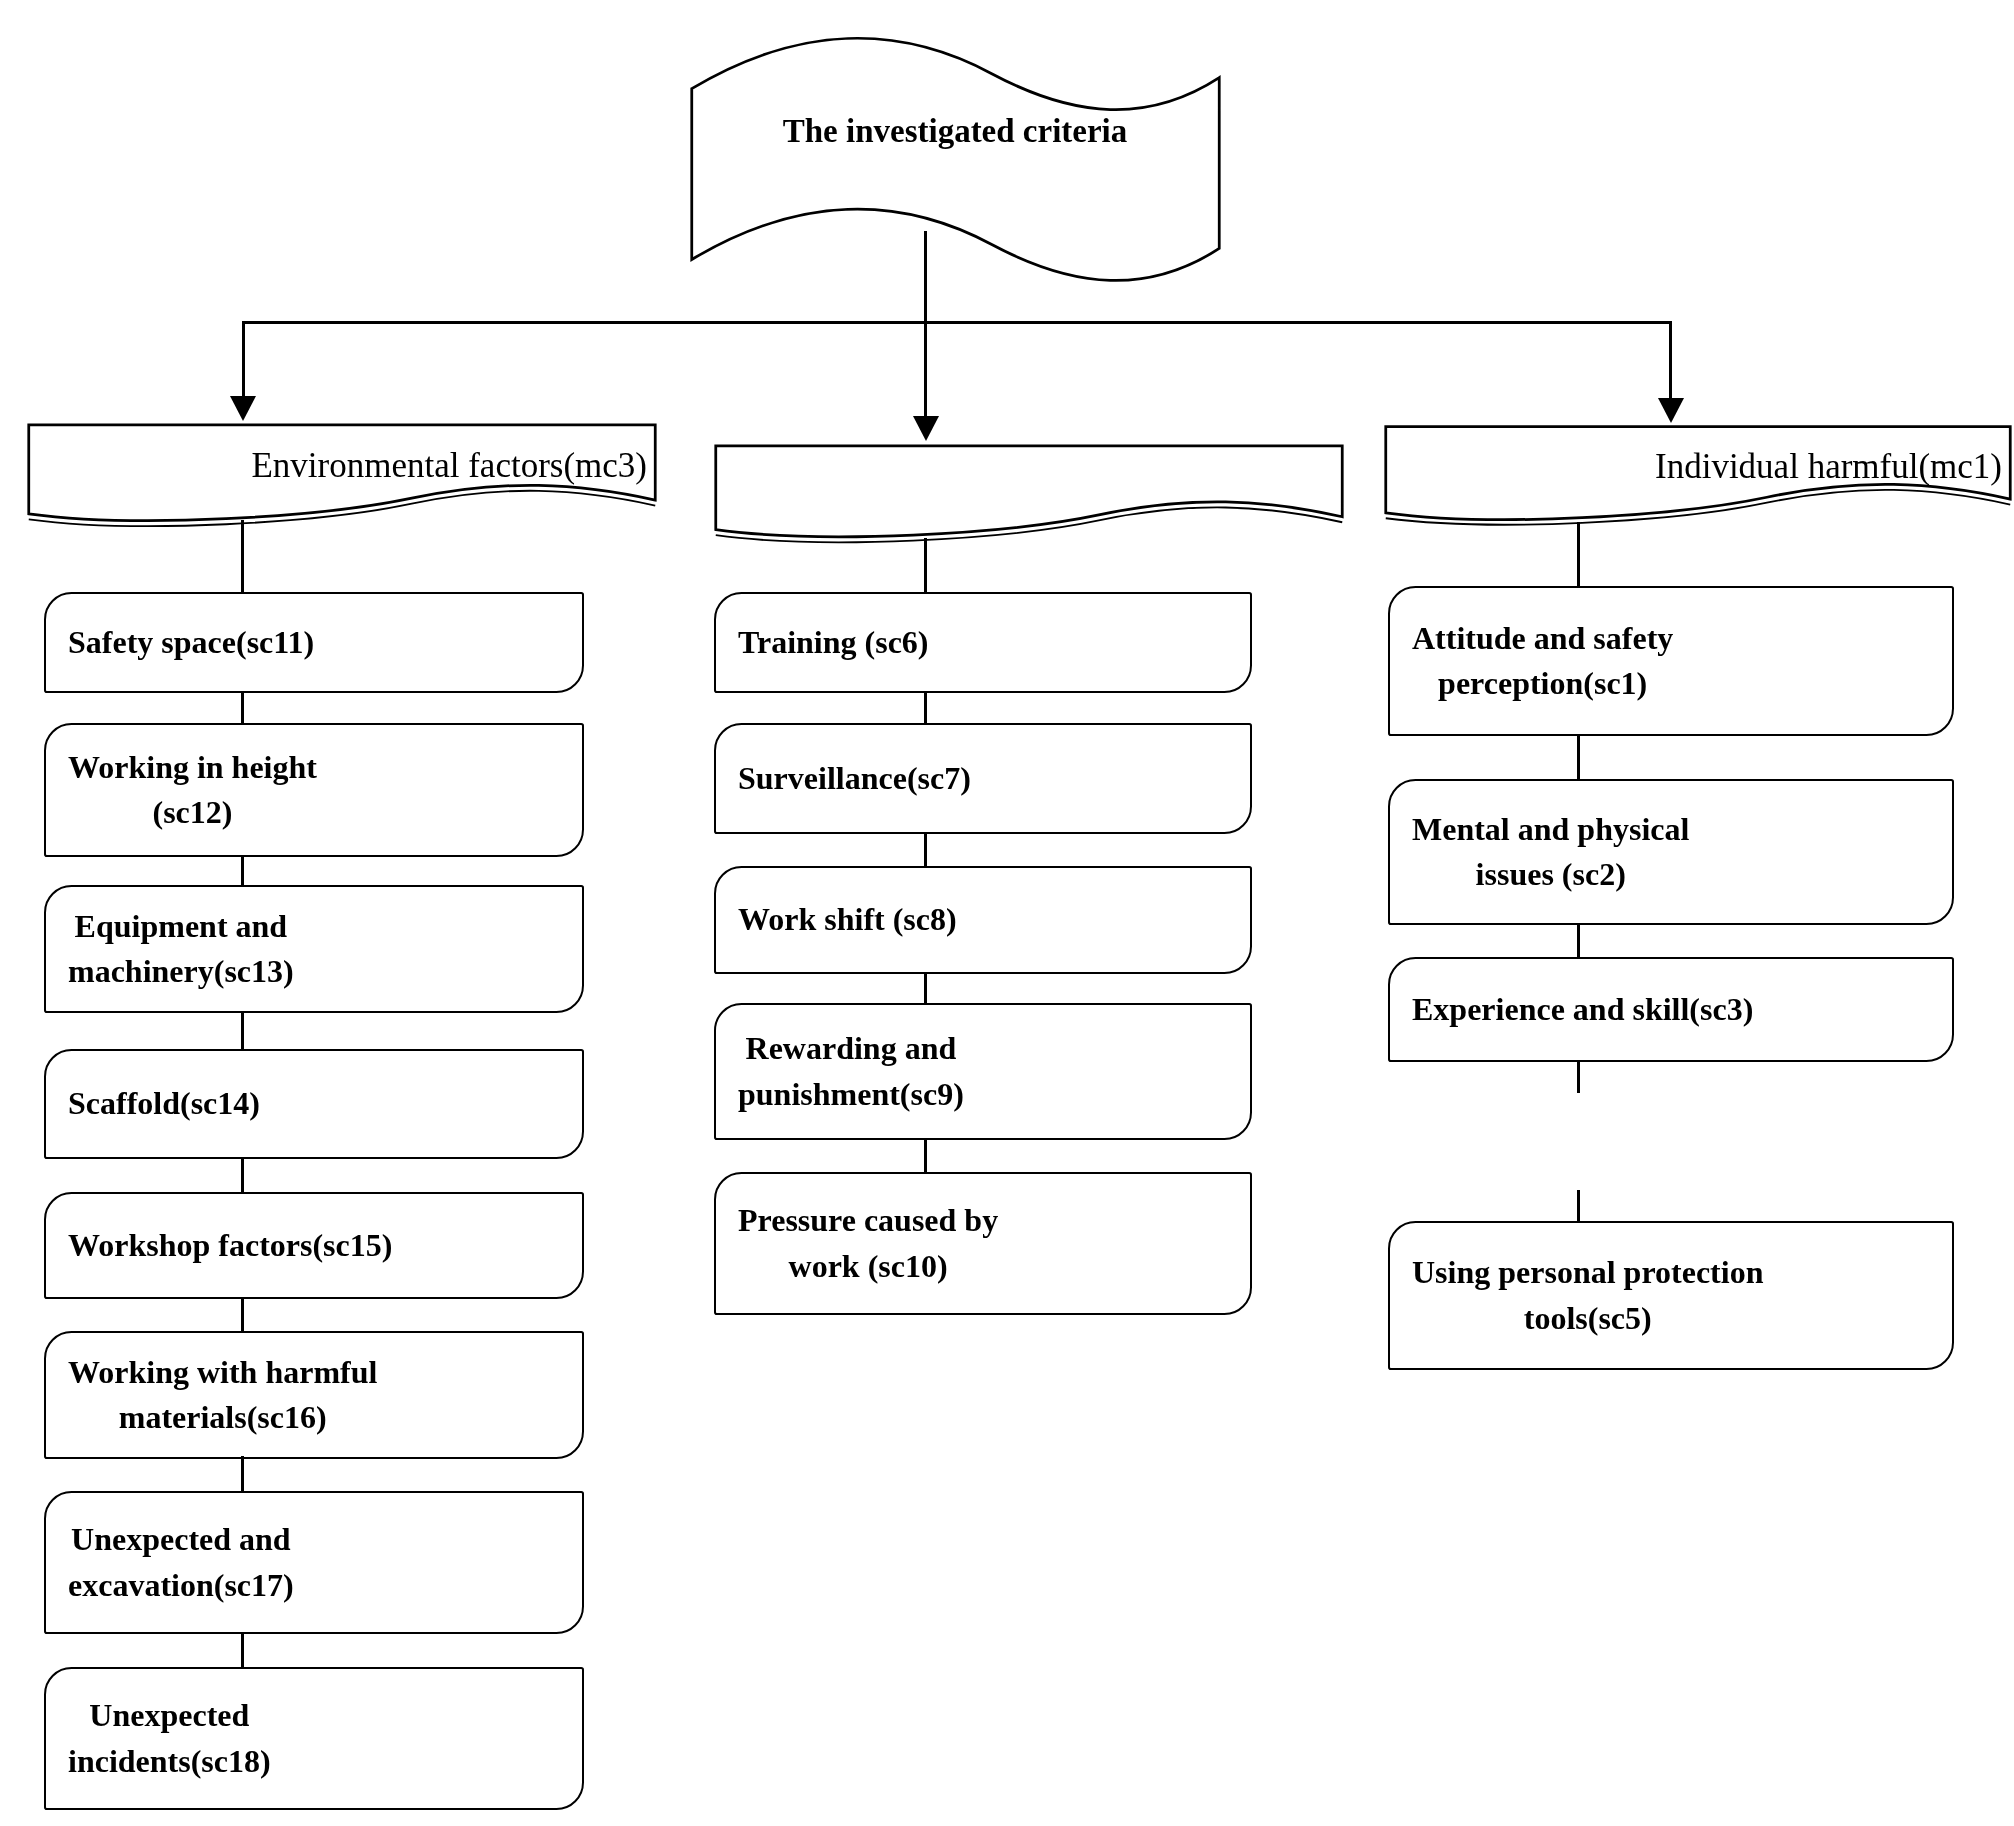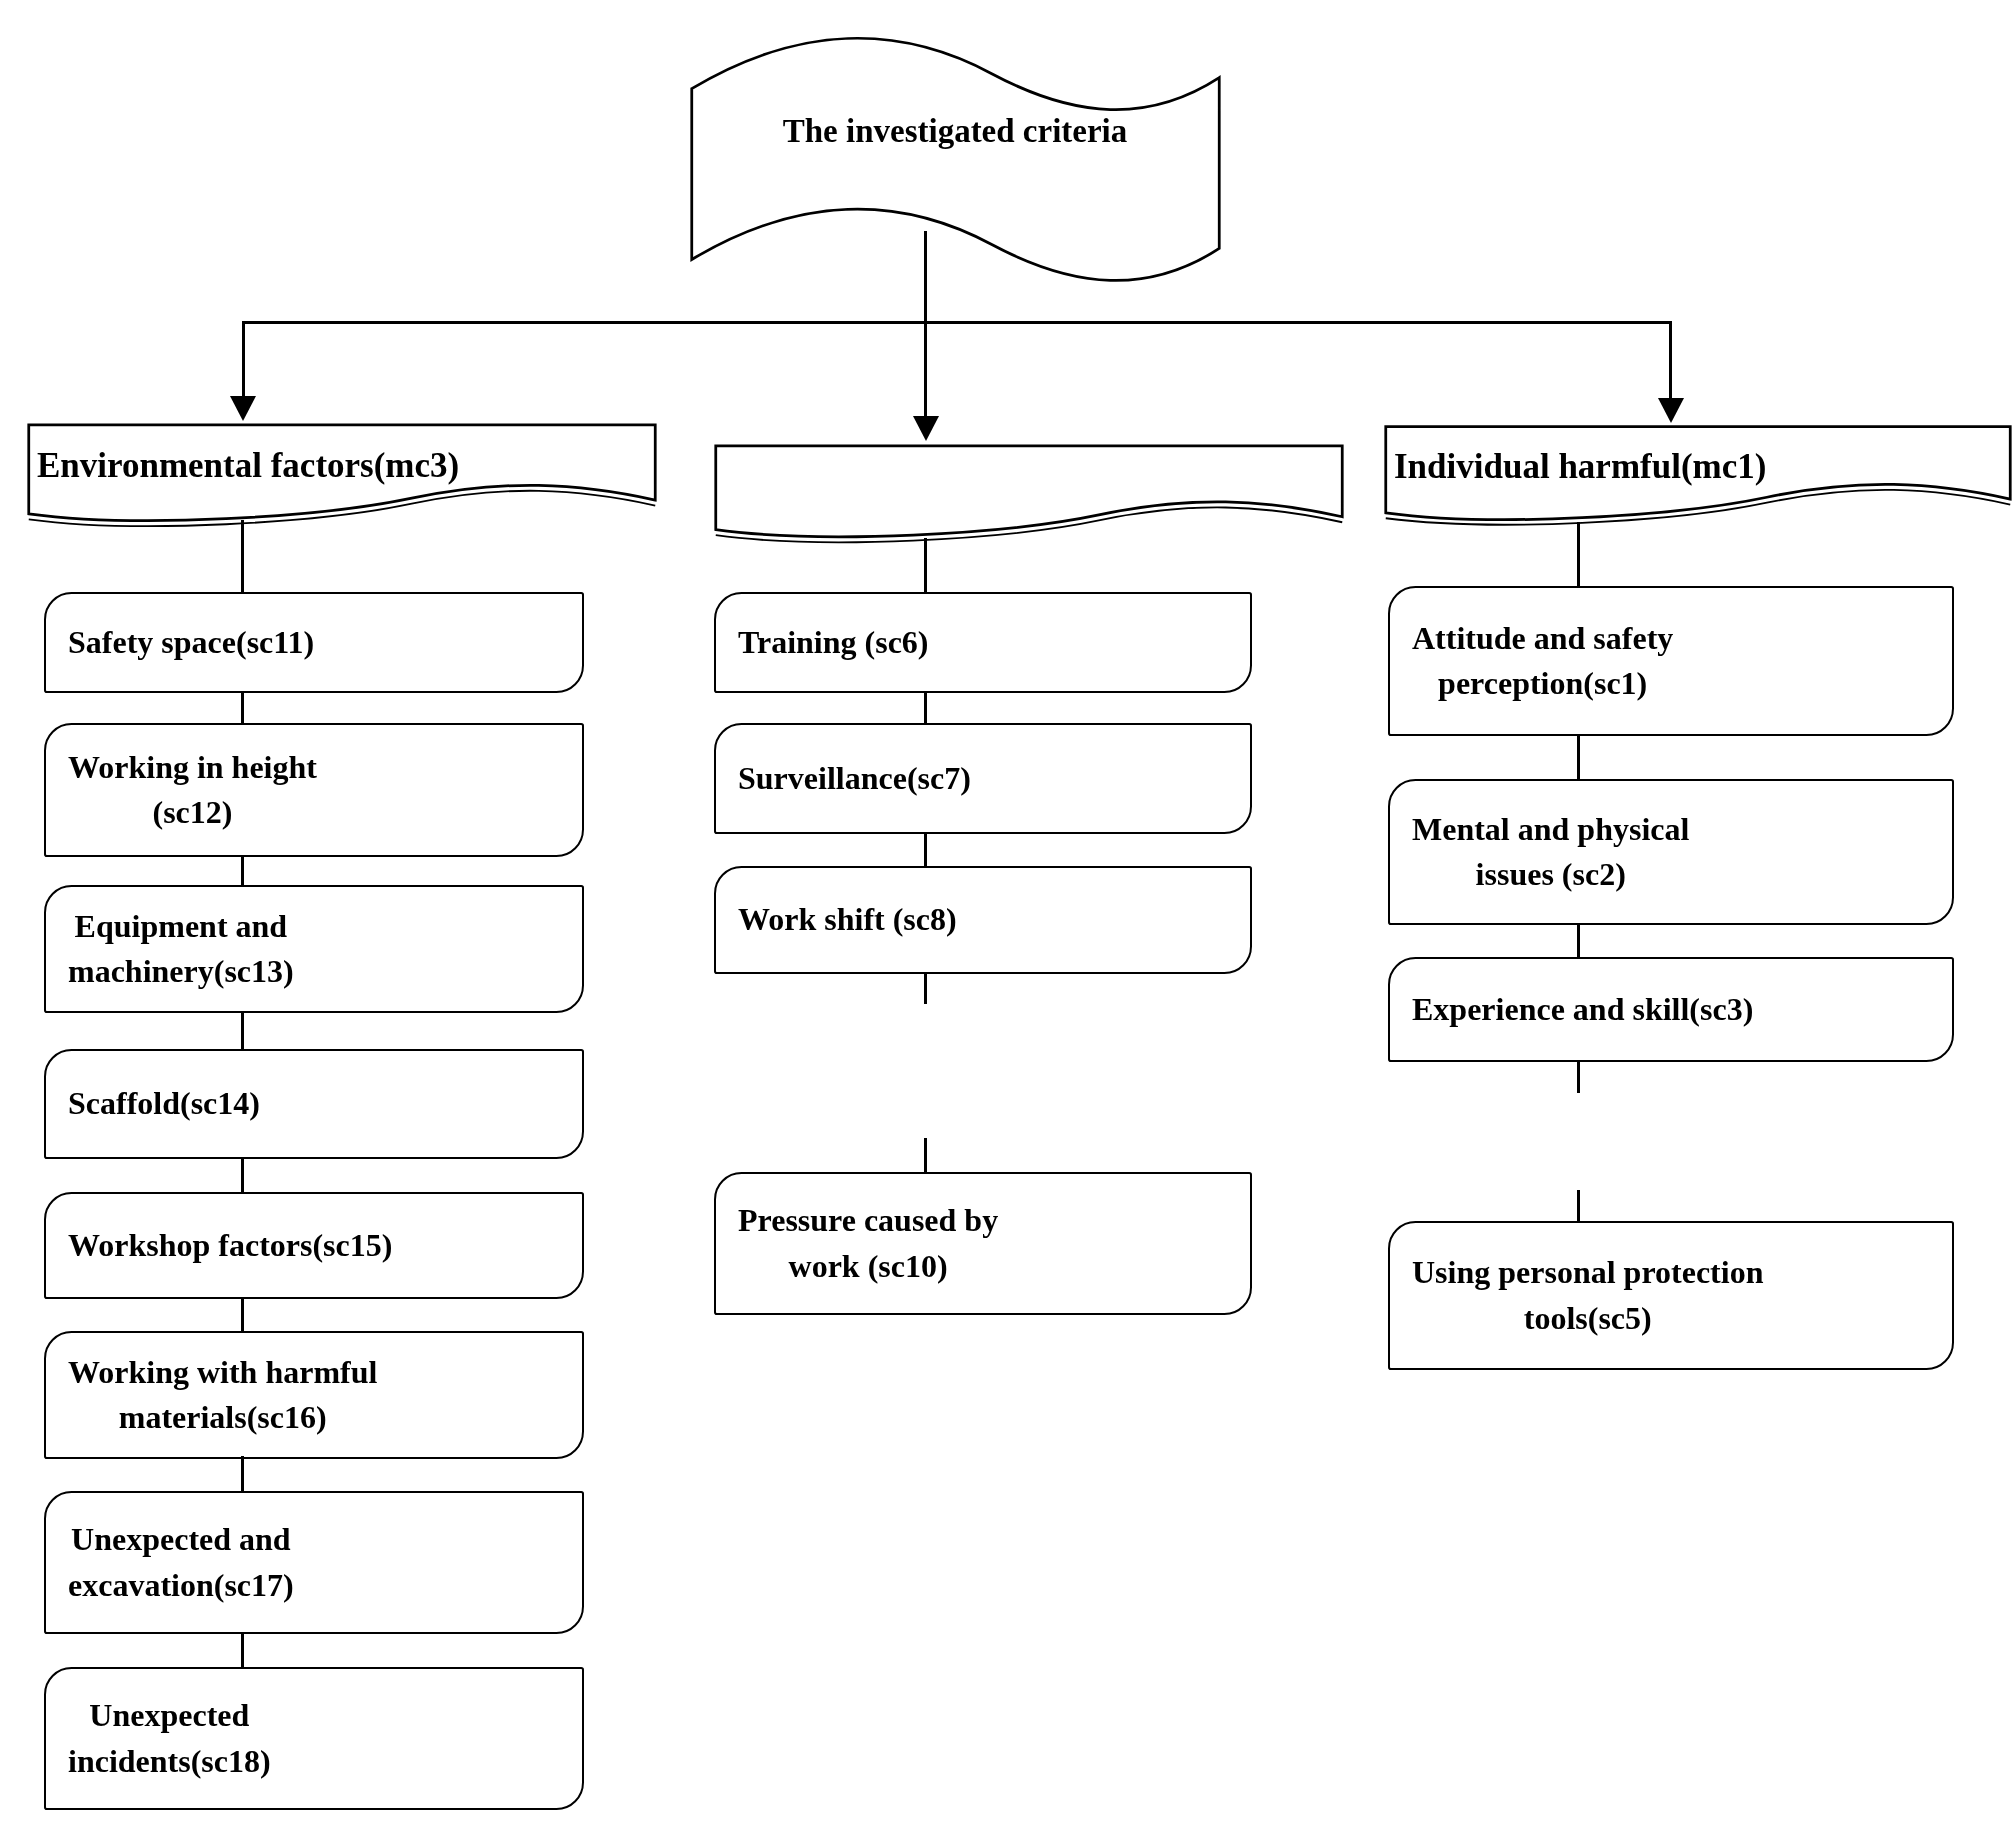--- a/index.html
+++ b/index.html
@@ -24,22 +24,22 @@
     border:2.8px solid #000;
     border-radius:27.5px 2.8px 27.5px 2.8px;
     display:flex;align-items:center;
     text-align:center;
     font-weight:bold;font-size:32px;line-height:1.42;
     white-space:pre-line;
     padding:3.7px 22px;box-sizing:border-box;
   }
   .header-text{
     position:absolute;
-    display:flex;align-items:center;justify-content:flex-start;
-    text-align:center;font-weight:bold;font-size:35px;
+    display:flex;align-items:center;justify-content:flex-end;
+    text-align:center;font-weight:normal;font-size:35px;
     white-space:pre-line;
   }
   .flag-text{
     position:absolute;
     display:flex;align-items:center;justify-content:center;
     text-align:center;font-weight:bold;font-size:33px;
     white-space:pre-line;
   }
 </style>
 </head>
@@ -143,20 +143,24 @@
   <div class="node-box" style="left:714px;top:723px;width:538px;height:111px;">
     <span>Surveillance(sc7)</span>
   </div>
   <div class="line" style="left:924px;top:832px;width:2.8px;height:36px;"></div>
 
   <div class="node-box" style="left:714px;top:866px;width:538px;height:108px;">
     <span>Work shift (sc8)</span>
   </div>
   <div class="line" style="left:924px;top:972px;width:2.8px;height:32px;"></div>
 
+  <div class="node-box" style="left:714px;top:1003px;width:538px;height:137px;">
+    <span>Rewarding and
+punishment(sc9)</span>
+  </div>
   <div class="line" style="left:924px;top:1138px;width:2.8px;height:36px;"></div>
 
   <div class="node-box" style="left:714px;top:1172px;width:538px;height:143px;">
     <span>Pressure caused by
 work (sc10)</span>
   </div>
 
   <div class="node-box" style="left:1388px;top:586px;width:566px;height:150px;">
     <span>Attitude and safety
 perception(sc1)</span>

